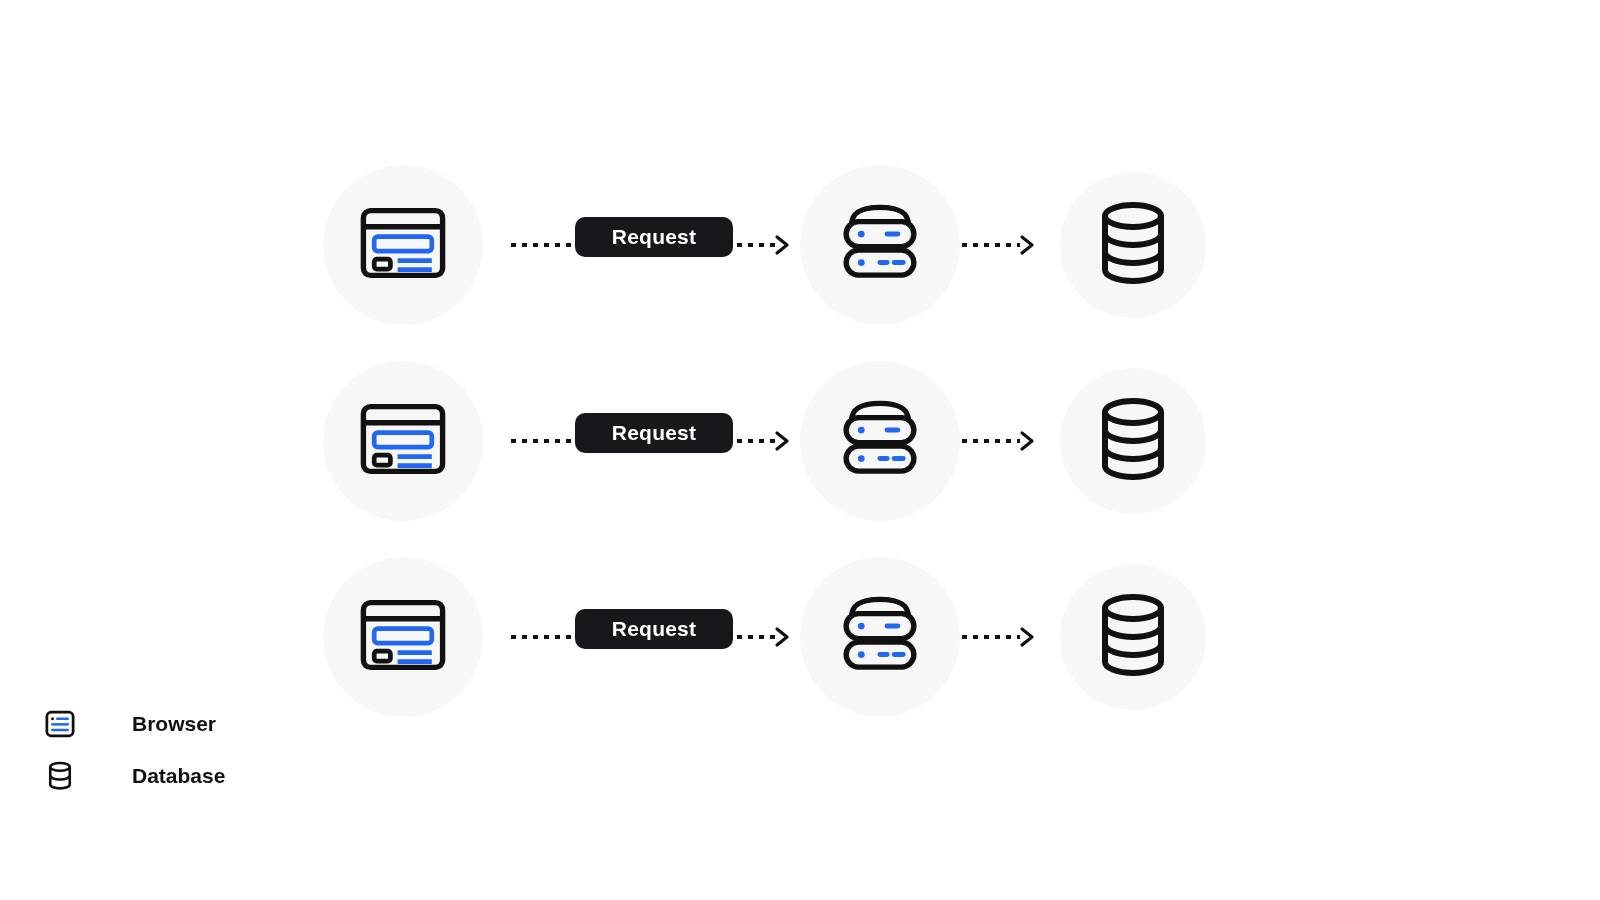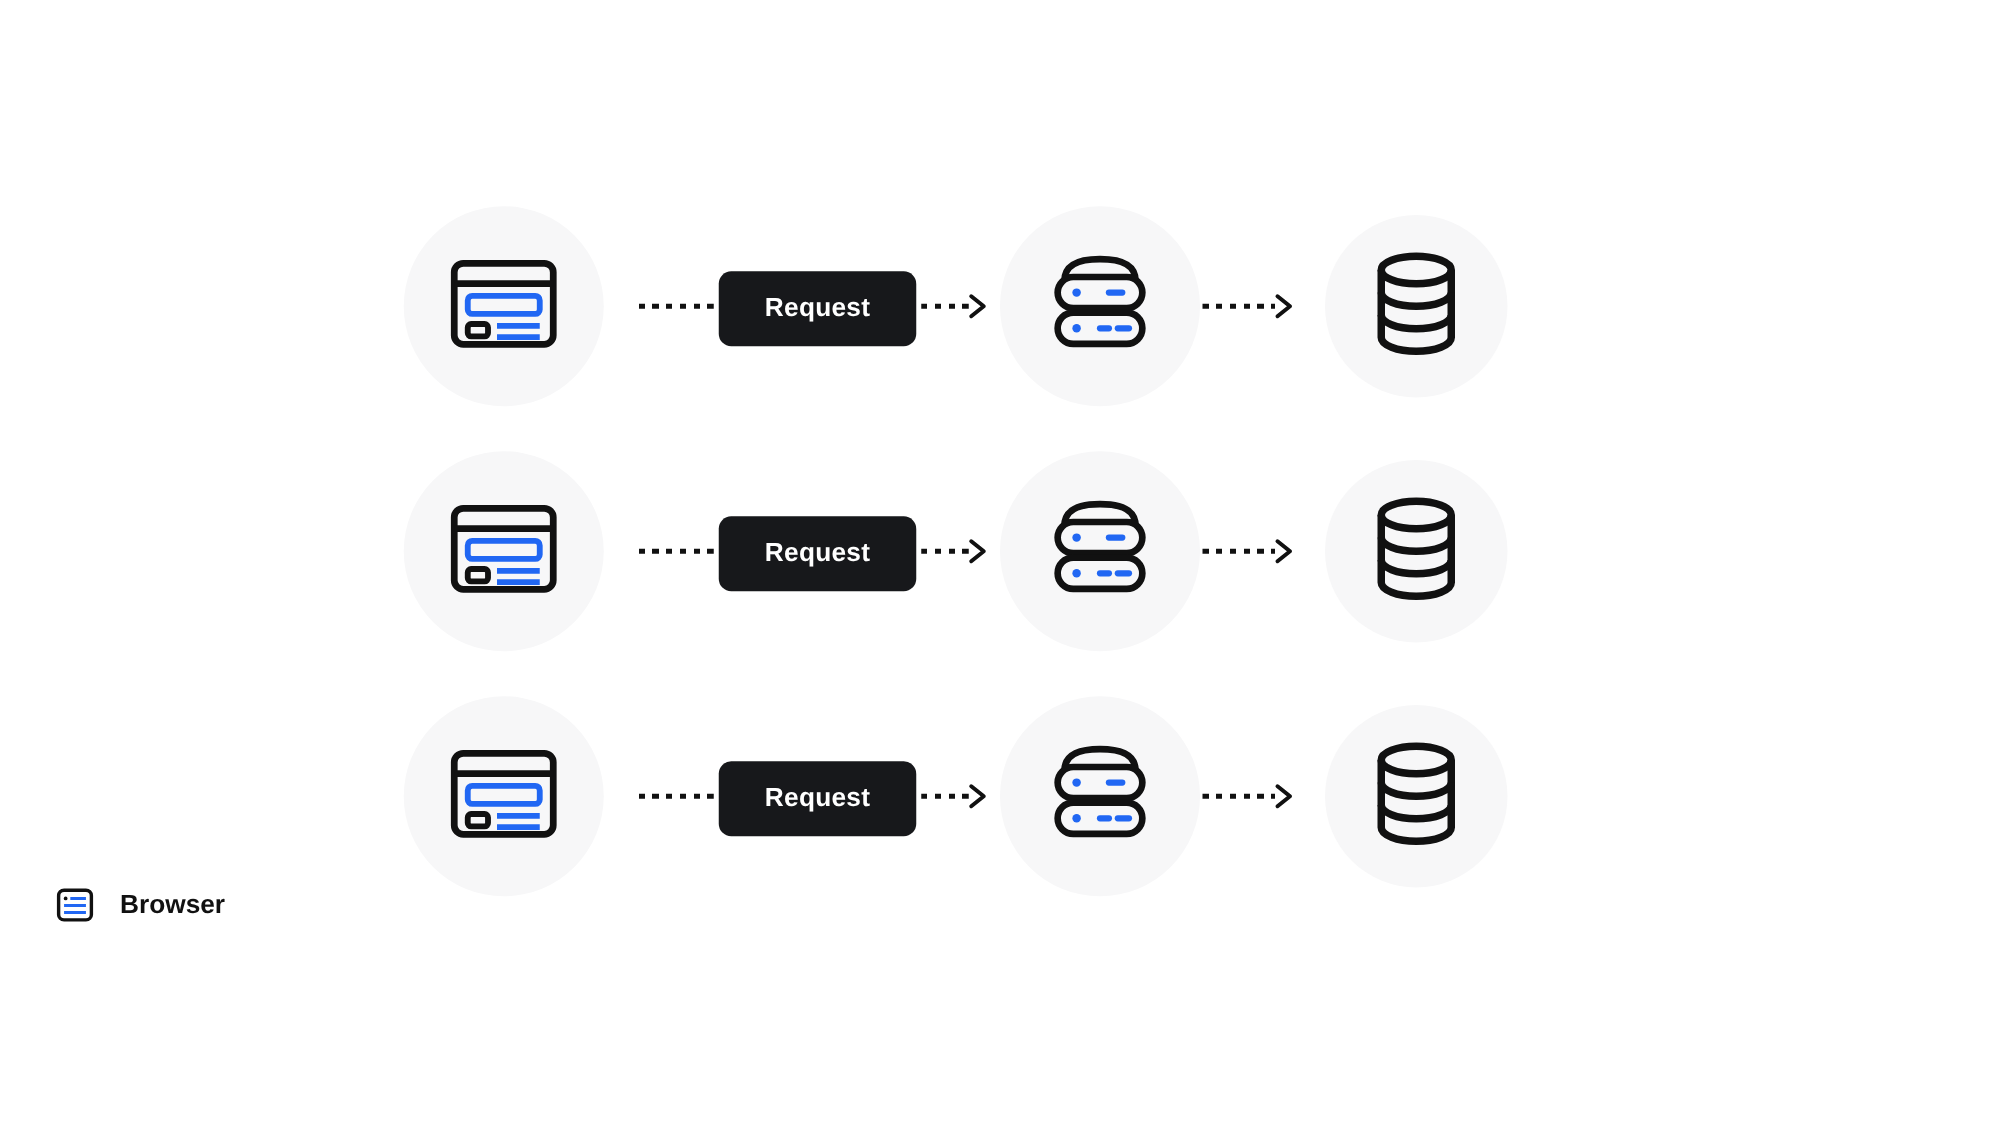--- a/index.html
+++ b/index.html
@@ -34,35 +34,36 @@
   .dotted-2 { left:414px; top:78px; width:38px; }
   .dotted-3 { left:639px; top:78px; width:58px; }
 
   .arrowhead { position:absolute; top:69px; }
   .arrow-1 { left:451px; }
   .arrow-2 { left:696px; }
 
   .request-badge {
     position:absolute;
     left:252px; top:52px;
-    width:158px; height:60px;
+    width:158px; height:40px;
     background:#17181b;
     border-radius:10px;
     color:#ffffff;
     display:flex; align-items:center; justify-content:center;
     font-size:21px; font-weight:700;
     letter-spacing:0.2px;
   }
 
   .legend {
     position:absolute; left:44px; top:698px;
   }
   .legend-item {
     display:flex; align-items:center;
     height:52px;
+    gap:36px;
   }
   .legend-icon-box {
     width:32px; display:flex; align-items:center; justify-content:center;
   }
   .legend-label {
     margin-left:20px;
     font-size:21px; font-weight:700; color:#111;
   }
 </style>
 </head>
@@ -253,13 +254,23 @@
         <circle cx="6" cy="6.8" r="1.2" fill="#111"></circle>
         <line x1="9" y1="6.8" x2="19" y2="6.8" stroke="#2167f3" stroke-width="2"></line>
         <line x1="5" y1="11.3" x2="19" y2="11.3" stroke="#2167f3" stroke-width="2"></line>
         <line x1="5" y1="15.8" x2="19" y2="15.8" stroke="#2167f3" stroke-width="2"></line>
       </svg>
     </span>
     <span class="legend-label">Browser</span>
   </div>
 
 
+  <div class="legend-item">
+    <span class="legend-icon-box">
+      <svg width="26" height="30" viewBox="0 0 20 23" fill="none">
+        <ellipse cx="10" cy="4.5" rx="7.5" ry="3" stroke="#111" stroke-width="2"></ellipse>
+        <path d="M2.5 4.5 V18 C2.5 19.8 5.9 21 10 21 C14.1 21 17.5 19.8 17.5 18 V4.5" stroke="#111" stroke-width="2"></path>
+        <path d="M2.5 11.2 C2.5 13 5.9 14.2 10 14.2 C14.1 14.2 17.5 13 17.5 11.2" stroke="#111" stroke-width="2"></path>
+      </svg>
+    </span>
+    <span class="legend-label">Database</span>
+  </div>
 </div>
 
 </body></html>

